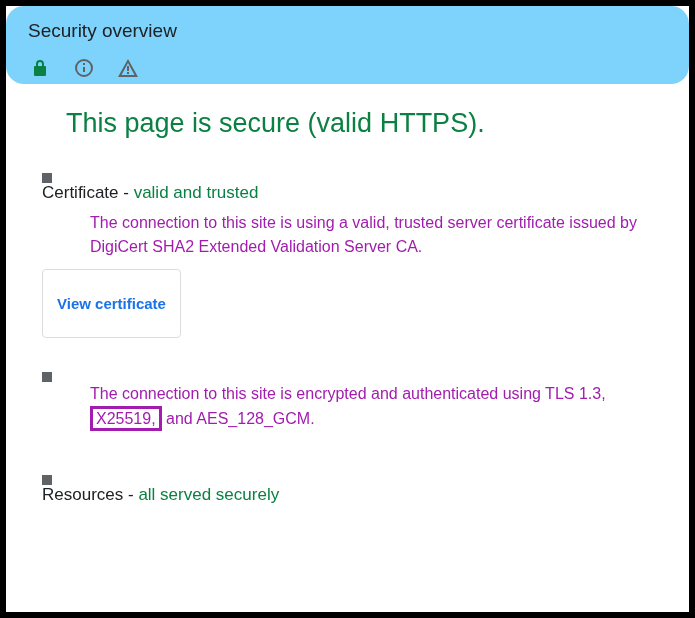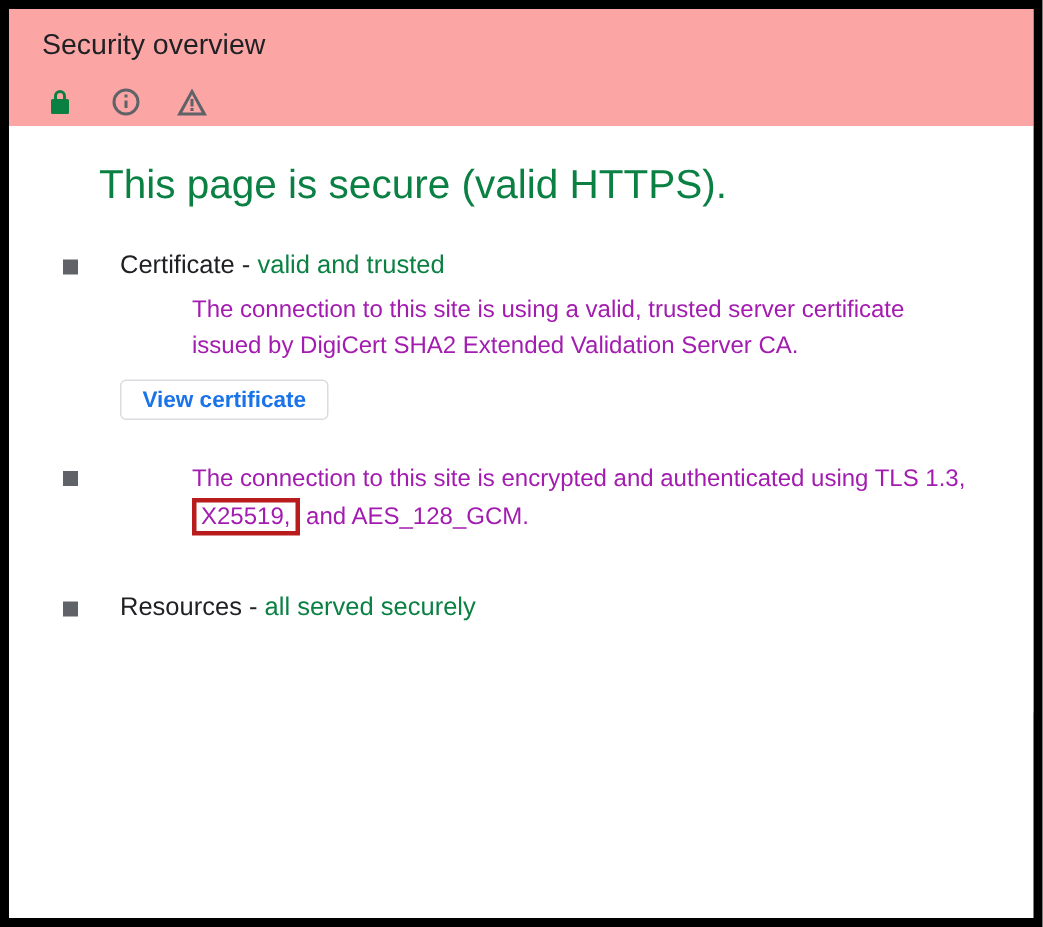--- a/index.html
+++ b/index.html
@@ -5,22 +5,23 @@
     * { box-sizing: border-box; margin: 0; padding: 0; }
     body {
       font-family: 'Segoe UI', Arial, sans-serif;
       background: #fff;
       width: 695px;
       height: 618px;
       border: 6px solid #000;
       overflow: hidden;
     }
     .header {
-      background: #fca5a5;
+      background: #7dd3fc;
       padding: 14px 22px 0 22px;
+      border-radius: 18px;
     }
     .title {
       font-size: 19px;
       color: #202124;
       margin-bottom: 18px;
     }
     .tab-row {
       display: flex;
       align-items: center;
       gap: 20px;
@@ -55,20 +56,21 @@
     .headline {
       color: #0b8043;
       font-size: 27px;
       margin-bottom: 28px;
       margin-left: 24px;
     }
     .section {
       display: flex;
       align-items: flex-start;
       margin-bottom: 28px;
+      flex-direction: column;
     }
     .bullet {
       width: 10px;
       height: 10px;
       background: #5f6368;
       margin-top: 6px;
       margin-right: 28px;
       flex-shrink: 0;
     }
     .section-body {
@@ -86,29 +88,29 @@
       font-size: 16px;
       color: #a21caf;
       line-height: 1.5;
       margin-bottom: 10px;
       margin-left: 48px;
     }
     .view-cert-btn {
       display: inline-block;
       border: 1px solid #dadce0;
       border-radius: 4px;
-      padding: 4px 14px;
+      padding: 25px 14px;
       color: #1a73e8;
       font-size: 15px;
       font-weight: 600;
       background: #fff;
       cursor: pointer;
     }
     .highlight {
-      border: 3px solid #b91c1c;
+      border: 3px solid #a21caf;
       padding: 0 3px;
       display: inline-block;
       line-height: 1.2;
     }
   </style>
 </head>
 <body>
 
 <div class="header">
   <div class="title">Security overview</div>

